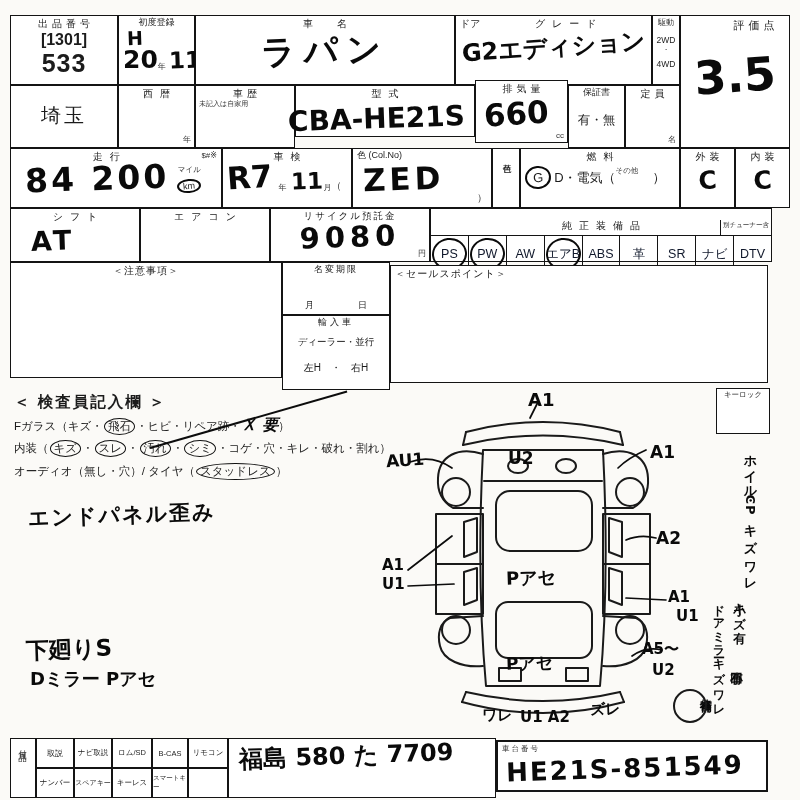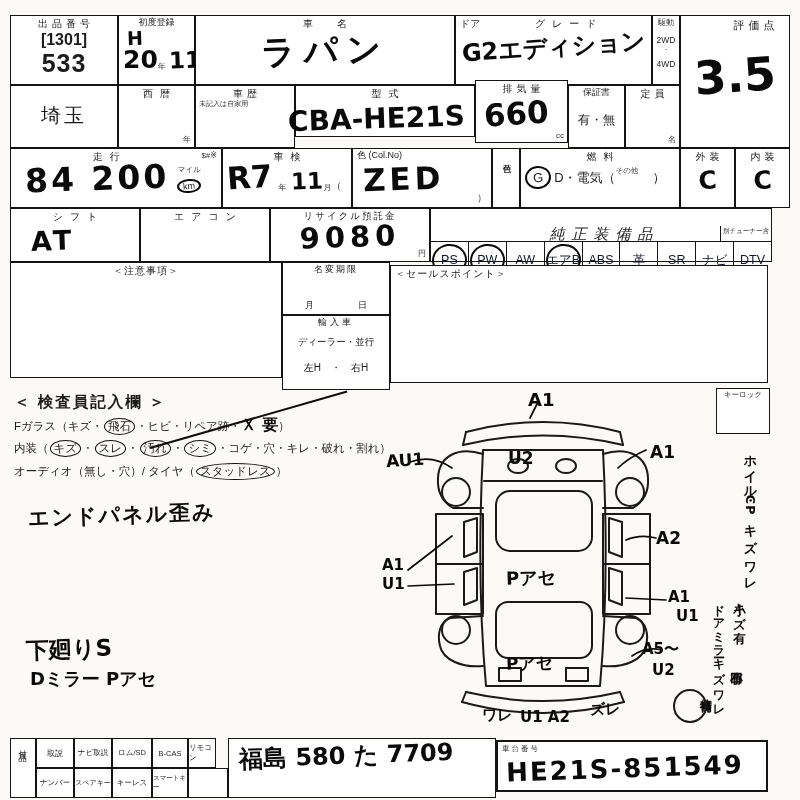--- a/index.html
+++ b/index.html
@@ -173,21 +173,21 @@
   </div>
 
   <div class="bx" style="left:270px;top:208px;width:160px;height:54px;">
     <div class="lbl ctr" style="font-size:9.5px;margin-top:2px;letter-spacing:2px;">リサイクル預託金</div>
     <div class="hw rot-1 ctr" style="font-size:29px;margin-top:2px;letter-spacing:5px;">9080</div>
     <div class="tiny" style="position:absolute;right:3px;bottom:2px;">円</div>
   </div>
 
   <div class="bx" style="left:430px;top:208px;width:342px;height:54px;">
     <div style="position:relative;height:15px;border-bottom:1.4px solid #141414;">
-      <div class="lbl ctr sp" style="font-size:15px;margin-top:17px;font-style:italic;">純正装備品</div>
+      <div class="lbl ctr sp" style="font-size:10px;margin-top:11px;">純正装備品</div>
       <div style="position:absolute;right:0;top:0;height:13.5px;border-left:1.2px solid #141414;padding:1px 2px 0;font-size:6.5px;">別チューナー含</div>
     </div>
     <div style="display:flex;height:36px;">
       <div class="eq-cell circled">
           <span>PS</span>
         </div>
       <div class="eq-cell circled">
           <span>PW</span>
         </div>
       <div class="eq-cell">
@@ -232,21 +232,21 @@
     <div class="ctr" style="font-size:10px;margin-top:12px;">左H　・　右H</div>
   </div>
 
   <div class="bx" style="left:390px;top:265px;width:378px;height:118px;">
     <div class="lbl" style="margin:2px 0 0 4px;letter-spacing:1px;">＜セールスポイント＞</div>
   </div>
 
   <div class="nb" style="position:absolute;left:14px;top:392px;font-size:15.5px;font-weight:600;letter-spacing:2px;">＜ 検査員記入欄 ＞</div>
 
   <div class="insline" style="left:14px;top:417px;">
-    <span>Fガラス（キズ・</span><span class="circp">飛石</span><span>・ヒビ・リペア跡・</span><span class="hw" style="font-size:16px;">Ｘ 要</span><span>）</span>
+    <span>Fガラス（キズ・</span><span class="circp">飛石</span><span>・ヒビ・リペア跡・</span><span class="hw" style="font-size:16px;font-style:italic;">Ｘ 要</span><span>）</span>
   </div>
 
   <div class="insline" style="left:14px;top:440px;">
     <span>内装（</span><span class="circp">キズ</span><span>・</span><span class="circp">スレ</span><span>・</span><span class="circp">汚れ</span><span>・</span><span class="circp">シミ</span><span>・コゲ・穴・キレ・破れ・割れ）</span>
   </div>
 
   <div class="insline" style="left:14px;top:463px;">
     <span>オーディオ（無し・穴）/ タイヤ（</span><span class="circp">スタッドレス</span><span>）</span>
   </div>
 
@@ -343,21 +343,21 @@
     </div>
   <div class="bx" style="left:74px;top:738px;width:38px;height:30px;border-width:1.4px;display:flex;align-items:center;justify-content:center;font-size:7.5px;">
       <span>ナビ取説</span>
     </div>
   <div class="bx" style="left:112px;top:738px;width:40px;height:30px;border-width:1.4px;display:flex;align-items:center;justify-content:center;font-size:7.5px;">
       <span>ロム/SD</span>
     </div>
   <div class="bx" style="left:152px;top:738px;width:36px;height:30px;border-width:1.4px;display:flex;align-items:center;justify-content:center;font-size:7.5px;">
       <span>B-CAS</span>
     </div>
-  <div class="bx" style="left:188px;top:738px;width:28px;height:30px;border-width:1.4px;display:flex;align-items:center;justify-content:center;font-size:7.5px;">
+  <div class="bx" style="left:188px;top:738px;width:40px;height:30px;border-width:1.4px;display:flex;align-items:center;justify-content:center;font-size:7.5px;">
       <span>リモコン</span>
     </div>
 
   <div class="bx" style="left:36px;top:768px;width:38px;height:30px;border-width:1.4px;display:flex;align-items:center;justify-content:center;font-size:7.5px;">
       <span>ナンバー</span>
     </div>
   <div class="bx" style="left:74px;top:768px;width:38px;height:30px;border-width:1.4px;display:flex;align-items:center;justify-content:center;font-size:7px;">
       <span>スペアキー</span>
     </div>
   <div class="bx" style="left:112px;top:768px;width:40px;height:30px;border-width:1.4px;display:flex;align-items:center;justify-content:center;font-size:7.5px;">

